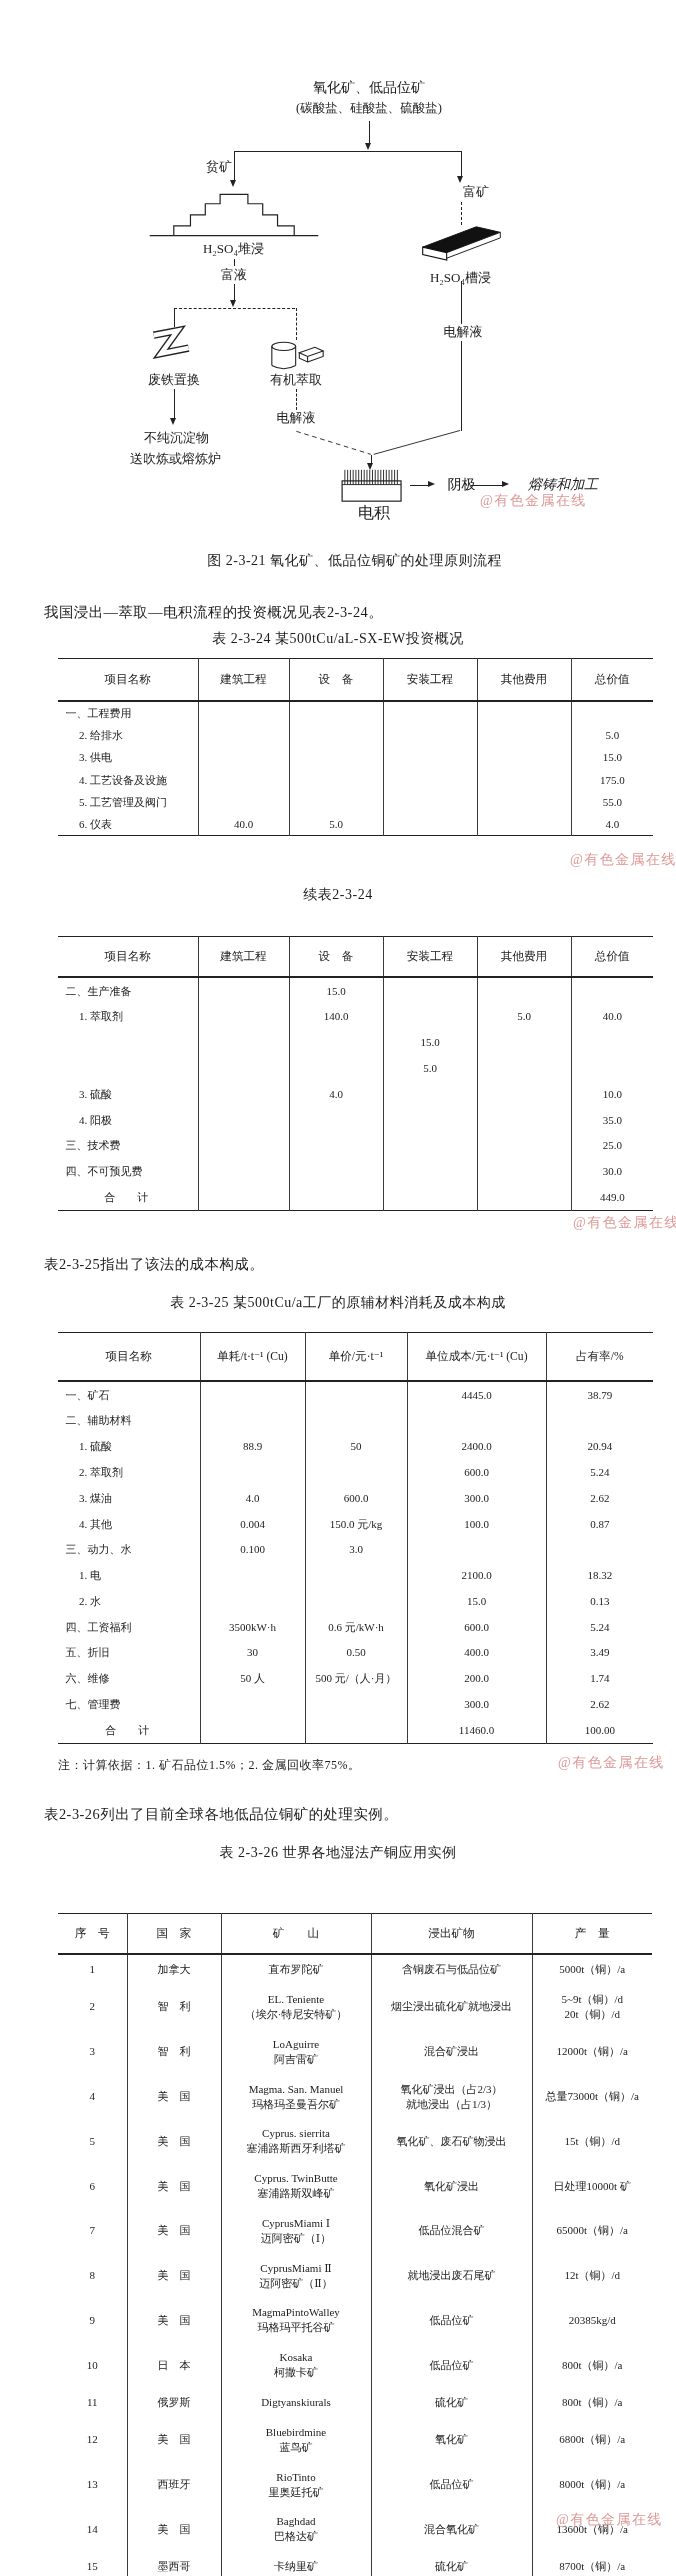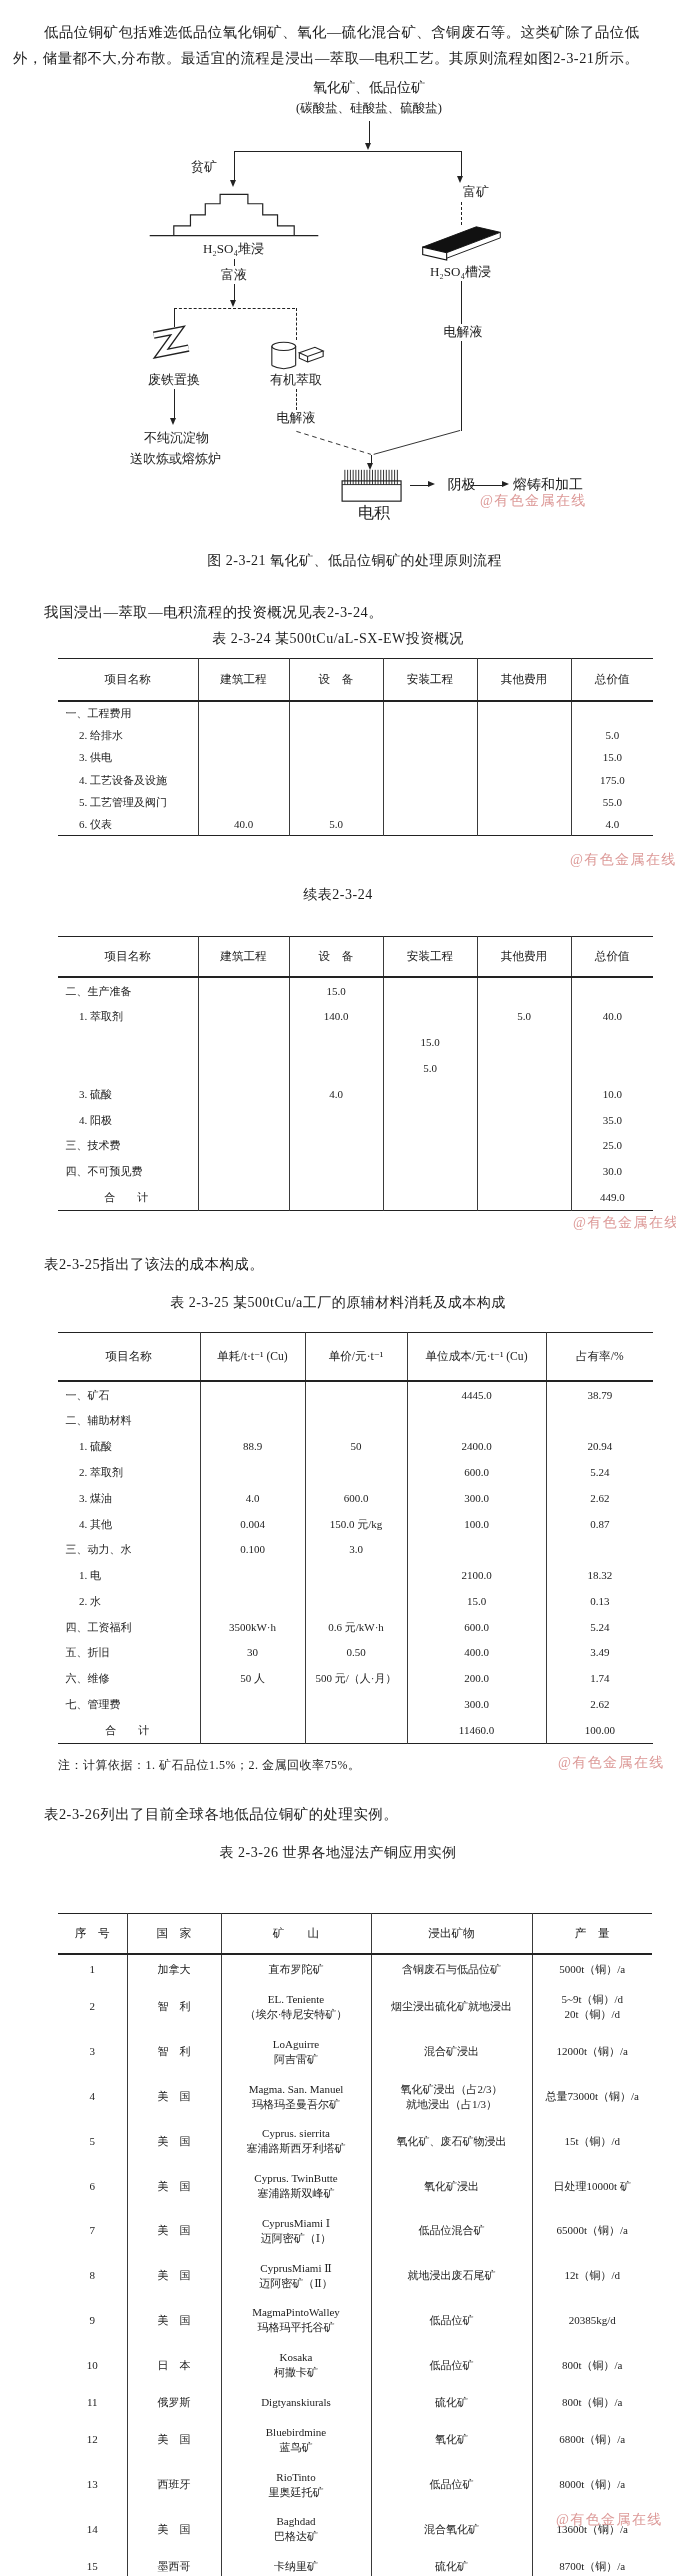--- a/index.html
+++ b/index.html
@@ -38,33 +38,32 @@
   #table4 td.c1{text-align:center;}
   .note{position:absolute; font-size:12px; letter-spacing:0.5px;}
   .wm{position:absolute; color:#d98f8d; font-size:14px; letter-spacing:1.4px; opacity:.9; white-space:nowrap;}
   svg{position:absolute; overflow:visible;}
 </style>
 </head>
 <body>
 
 <div id="page">
 
-  <div class="para" style="top:18.5px;">低品位铜矿包括难选低品位氧化铜矿、氧化—硫化混合矿、含铜废石等。这类矿除了品位低外，储量都不大,分布散。最适宜的流程是浸出—萃取—电积工艺。其原则流程如图2-3-21所示。</div>
 
   <div>
     <div class="fl" style="left:267px; top:80px; width:204px; font-size:14px;">氧化矿、低品位矿</div>
     <div class="fl" style="left:267px; top:100px; width:204px; font-size:12.5px;">(碳酸盐、硅酸盐、硫酸盐)</div>
 
     <div class="vl" style="left:369px; top:121px; height:22px;"></div>
     <div class="ah-d" style="left:365px; top:143px;"></div>
     <div class="hl" style="left:234px; top:151px; width:228px;"></div>
 
     <div class="vl" style="left:234px; top:151px; height:30px;"></div>
     <div class="ah-d" style="left:230px; top:180px;"></div>
-    <div class="fl" style="left:191px; top:159px; width:41px; text-align:left;">贫矿</div>
+    <div class="fl" style="left:191px; top:159px; width:41px; text-align:right;">贫矿</div>
 
     <svg style="left:146px; top:187px;" width="176" height="52" viewBox="0 0 190 56">
       <polyline points="30,52 30,42 48,42 48,30 64,30 64,18 80,18 80,8 110,8 110,18 126,18 126,30 142,30 142,42 160,42 160,52" fill="#fff" stroke="#222" stroke-width="1.3"></polyline>
       <line x1="4" y1="52.5" x2="186" y2="52.5" stroke="#222" stroke-width="1.3"></line>
     </svg>
     <div class="fl" style="left:178px; top:241px; width:111px;">H₂SO₄堆浸</div>
 
     <div class="vl" style="left:234px; top:259px; height:7.4px;"></div>
     <div class="fl" style="left:206px; top:267px; width:56px;">富液</div>
     <div class="vl" style="left:234px; top:284px; height:16.7px;"></div>
@@ -103,39 +102,39 @@
 
     <div class="vl" style="left:461px; top:151px; height:26px;"></div>
     <div class="ah-d" style="left:457px; top:176px;"></div>
     <div class="fl" style="left:463px; top:184px; width:46px; text-align:left;">富矿</div>
     <div class="dv" style="left:461px; top:202px; height:23px;"></div>
     <svg style="left:419px; top:223px;" width="85" height="39" viewBox="0 0 92 42">
       <polygon points="4,26 62,4 88,10 30,32" fill="#111" stroke="#111"></polygon>
       <polygon points="4,26 30,32 30,40 4,34" fill="#fff" stroke="#111" stroke-width="1.2"></polygon>
       <polygon points="30,32 88,10 88,16 30,38" fill="#fff" stroke="#111" stroke-width="1"></polygon>
     </svg>
-    <div class="fl" style="left:405px; top:264px; width:111px;">H₂SO₄槽浸</div>
+    <div class="fl" style="left:405px; top:270px; width:111px;">H₂SO₄槽浸</div>
     <div class="vl" style="left:461px; top:281px; height:150px;"></div>
     <div class="fl onln" style="left:433px; top:324px; width:56px;">电解液</div>
 
     <div class="vl" style="left:371px; top:455px; height:9.3px;"></div>
     <div class="ah-d" style="left:367px; top:463px;"></div>
     <svg style="left:341px; top:468px;" width="63" height="35" viewBox="0 0 68 38">
       <path d="M4 2v16M7 2v16M10 2v16M13 2v16M16 2v16M19 2v16M22 2v16M25 2v16M28 2v16M31 2v16M34 2v16M37 2v16M40 2v16M43 2v16M46 2v16M49 2v16M52 2v16M55 2v16M58 2v16M61 2v16" stroke="#222" stroke-width="1"></path>
       <rect x="1" y="14" width="64" height="22" fill="none" stroke="#222" stroke-width="1.3"></rect>
       <line x1="1" y1="18" x2="65" y2="18" stroke="#222" stroke-width="1"></line>
     </svg>
     <div class="fl" style="left:346px; top:505px; width:56px; font-size:16px;">电积</div>
 
     <div class="hl" style="left:410px; top:485px; width:18.5px;"></div>
     <div class="ah-r" style="left:428px; top:481px;"></div>
     <div class="fl" style="left:440px; top:477px; width:43px; font-size:14px;">阴极</div>
     <div class="hl" style="left:471px; top:485px; width:31.5px;"></div>
     <div class="ah-r" style="left:502px; top:481px;"></div>
-    <div class="fl" style="left:513px; top:477px; width:85px; font-size:14px; text-align:left;">熔铸和加工</div>
+    <div class="fl" style="left:513px; top:477px; width:85px; font-size:14px; text-align:right;font-style:italic;">熔铸和加工</div>
   </div>
 
   <div class="wm" style="left:480px; top:492px;">@有色金属在线</div>
 
   <div class="caption" style="top:552px; padding-left:16.7px;">图 2-3-21 氧化矿、低品位铜矿的处理原则流程</div>
 
   <div class="para" style="top:599px;">我国浸出—萃取—电积流程的投资概况见表2-3-24。</div>
 
   <div class="caption" style="top:630px;">表 2-3-24 某500tCu/aL-SX-EW投资概况</div>
   <table class="doc" id="table1" style="top:658px;">

